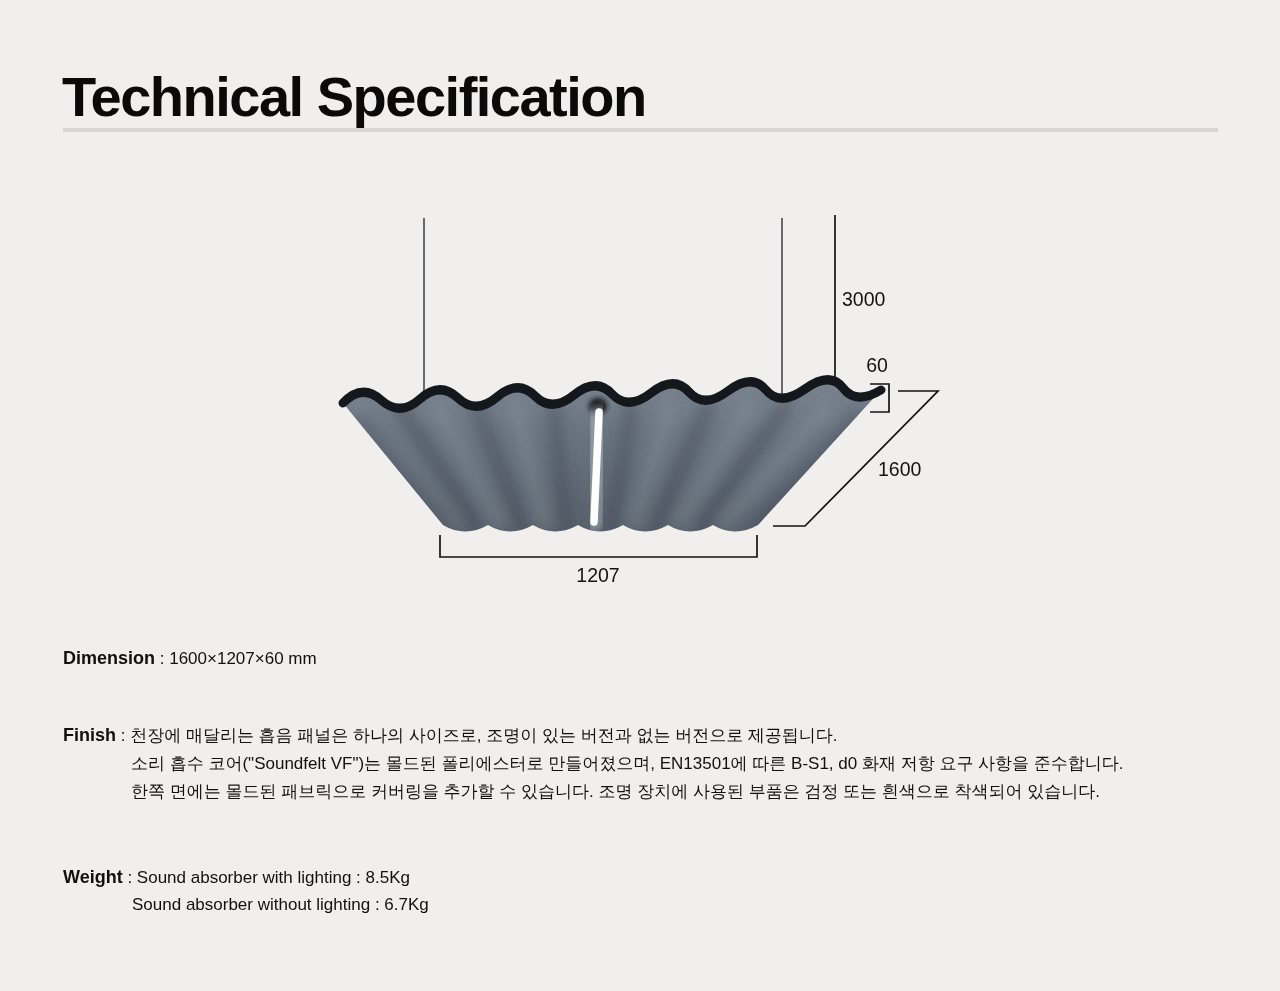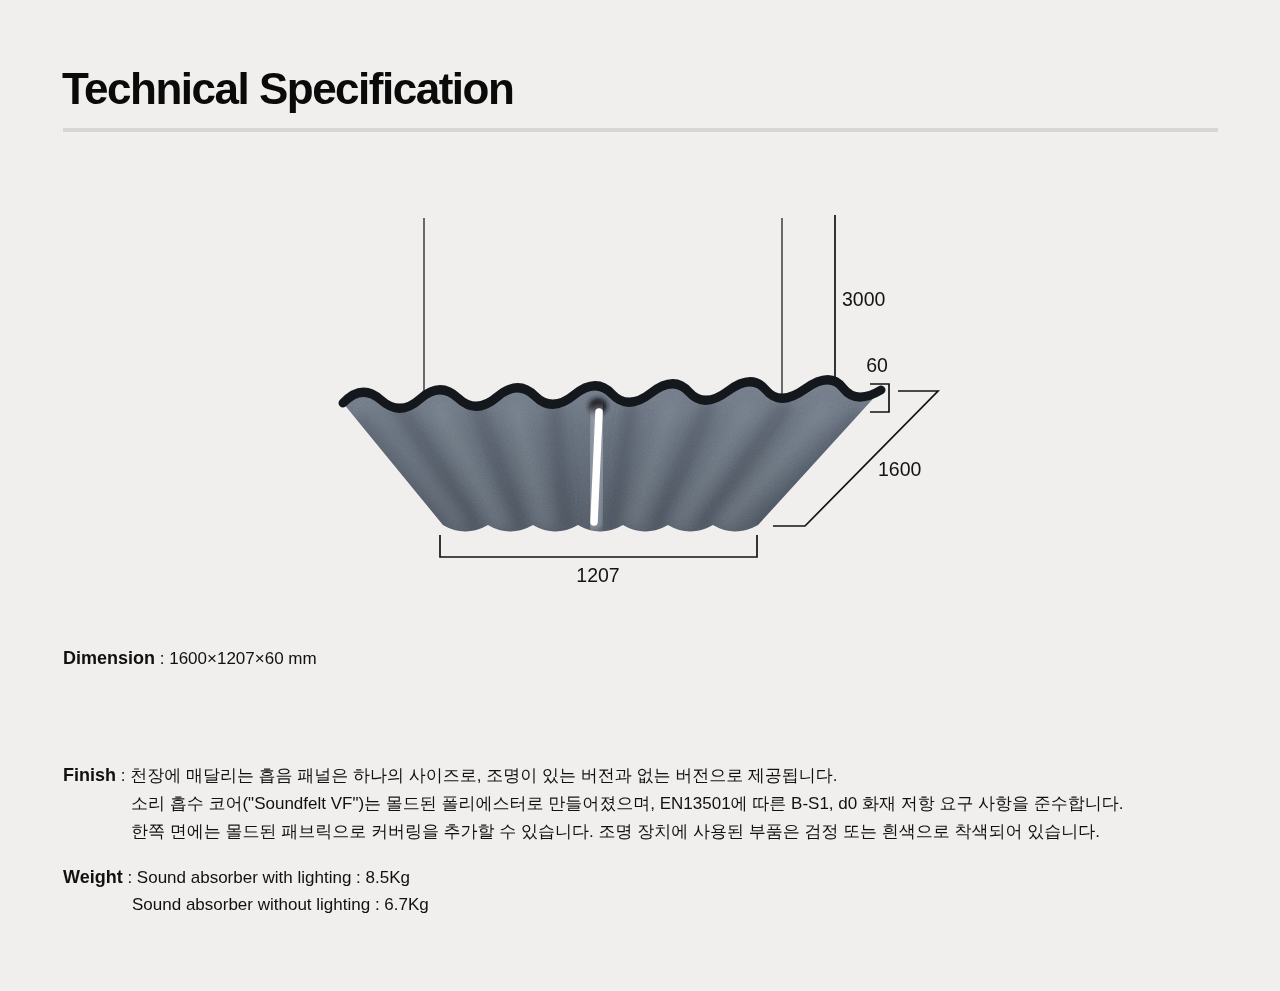--- a/index.html
+++ b/index.html
@@ -9,21 +9,21 @@
     font-family: "Liberation Sans", sans-serif;
     color: #111;
     position: relative;
     overflow: hidden;
   }
   .page { position: absolute; inset: 0; }
 
   .title {
     position: absolute; left: 62px; top: 64px;
     margin: 0;
-    font-size: 44px; font-weight: 700; letter-spacing: -1.5px;
+    font-size: 56px; font-weight: 700; letter-spacing: -1.5px;
     color: #0a0a0a;
     white-space: nowrap;
   }
   .divider {
     position: absolute; left: 63px; top: 128px;
     width: 1155px; height: 4px;
     background: #d7d6d3;
   }
 
   .diagram {
@@ -32,21 +32,21 @@
   }
   .dim-label {
     font-family: "Liberation Sans", sans-serif;
     font-size: 19.5px; fill: #131313;
   }
 
   .spec { position: absolute; left: 63px; font-size: 17px; line-height: 28px; white-space: nowrap; }
   .spec .label { font-weight: 700; font-size: 18px; }
   .spec-dimension { top: 644px; }
   .spec-lighting  { top: 700px; }
-  .spec-finish    { top: 761px; }
+  .spec-finish    { top: 721px; }
   .spec-finish .indent { padding-left: 68px; }
   .spec-weight    { top: 864px; line-height: 27px; }
   .spec-weight .indent { padding-left: 69px; text-align: right; }
 </style>
 </head>
 <body>
 
 <div class="page">
 
   <h1 class="title">Technical Specification</h1>

